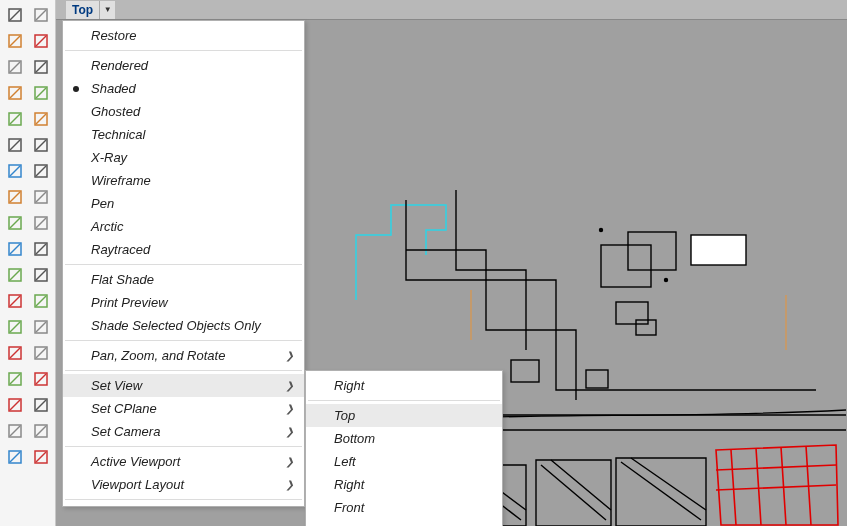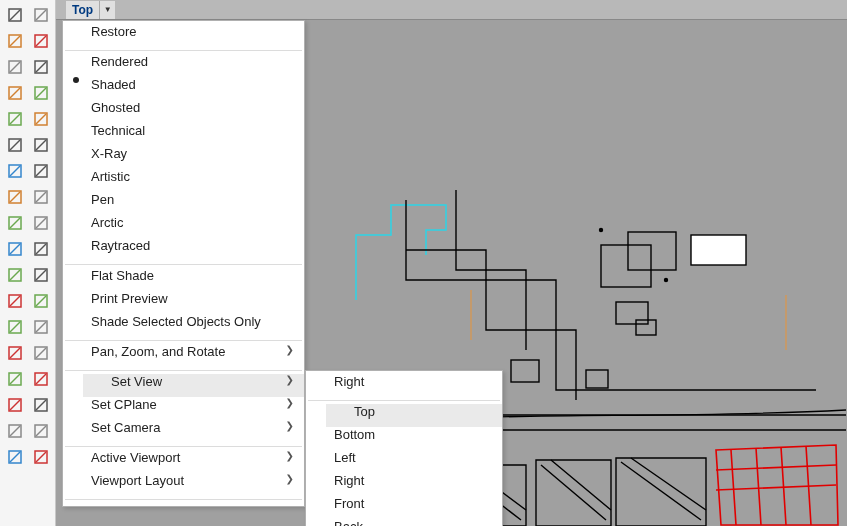--- a/index.html
+++ b/index.html
@@ -45,24 +45,24 @@
 
   
   .menu {
     position: absolute; background: #fff; border: 1px solid #b0b0b0;
     box-shadow: 2px 2px 4px rgba(0,0,0,0.15);
     font-size: 13px; color: #222; padding: 3px 0;
   }
   .menu-main { left: 62px; top: 20px; width: 243px; }
   .menu-sub  { left: 305px; top: 370px; width: 198px; }
   .menu-item {
-    display: flex; height: 23px;
-    padding: 0 18px 0 28px; position: relative; cursor: default;
-  }
-  .menu-item.hover { background: #eaeaea; margin-left: 20px; }
+    display: flex; align-items: center; height: 23px;
+    padding: 0 18px 0 28px; position: relative; cursor: default; font-style: italic;
+  }
+  .menu-item.hover { background: #eaeaea; }
   .menu-item .bullet {
     position: absolute; left: 10px; width: 6px; height: 6px;
     background: #222; border-radius: 50%;
   }
   .menu-item .arrow {
     position: absolute; right: 10px; font-size: 10px; color: #555;
   }
   .menu-sep { height: 1px; background: #dcdcdc; margin: 3px 2px; }
 
 </style>
@@ -390,21 +390,21 @@
     <div class="menu-item">
       <span>Ghosted</span>
     </div>
     <div class="menu-item">
       <span>Technical</span>
     </div>
     <div class="menu-item">
       <span>X-Ray</span>
     </div>
     <div class="menu-item">
-      <span>Artistic</span>
+      <span>Wireframe</span>
     </div>
     <div class="menu-item">
       <span>Pen</span>
     </div>
     <div class="menu-item">
       <span>Arctic</span>
     </div>
     <div class="menu-item">
       <span>Raytraced</span>
     </div>

